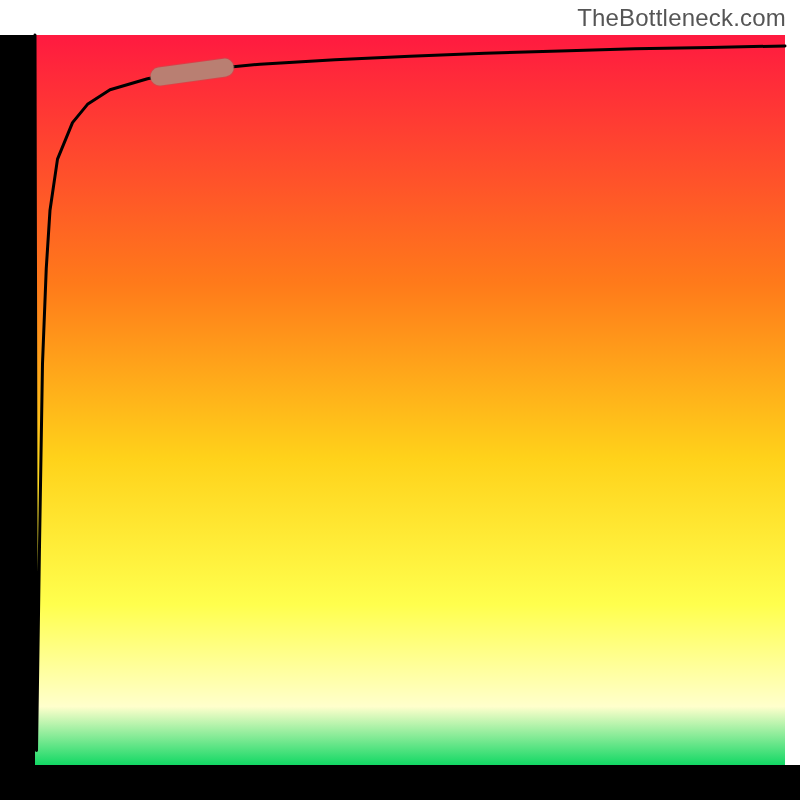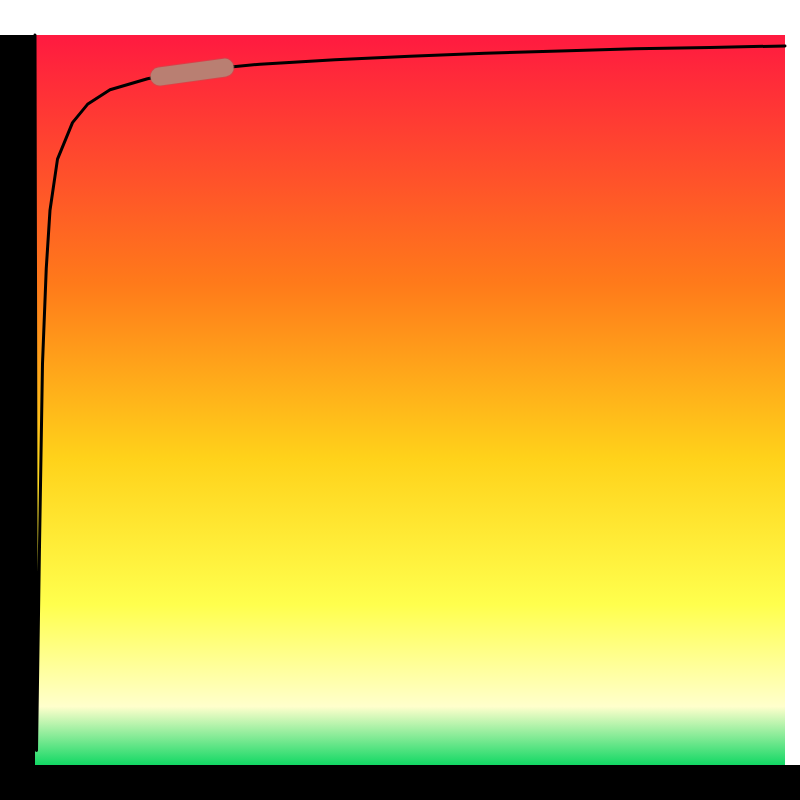--- a/index.html
+++ b/index.html
@@ -33,20 +33,21 @@
   }
   svg {
     display: block;
   }
 </style>
 </head>
 <body>
 
 <div class="stage">
 
+  <div class="attribution">TheBottleneck.com</div>
 
   <svg class="plot" viewBox="0 0 800 800" width="800" height="800">
     <defs>
       <linearGradient id="bg-grad" x1="0" y1="0" x2="0" y2="1">
       <stop offset="0%" stop-color="#ff1a40"></stop>
           <stop offset="34%" stop-color="#ff7a1a"></stop>
           <stop offset="57.99999999999999%" stop-color="#ffd21a"></stop>
           <stop offset="78%" stop-color="#ffff4d"></stop>
           <stop offset="92%" stop-color="#ffffcc"></stop>
           <stop offset="100%" stop-color="#12d864"></stop>

